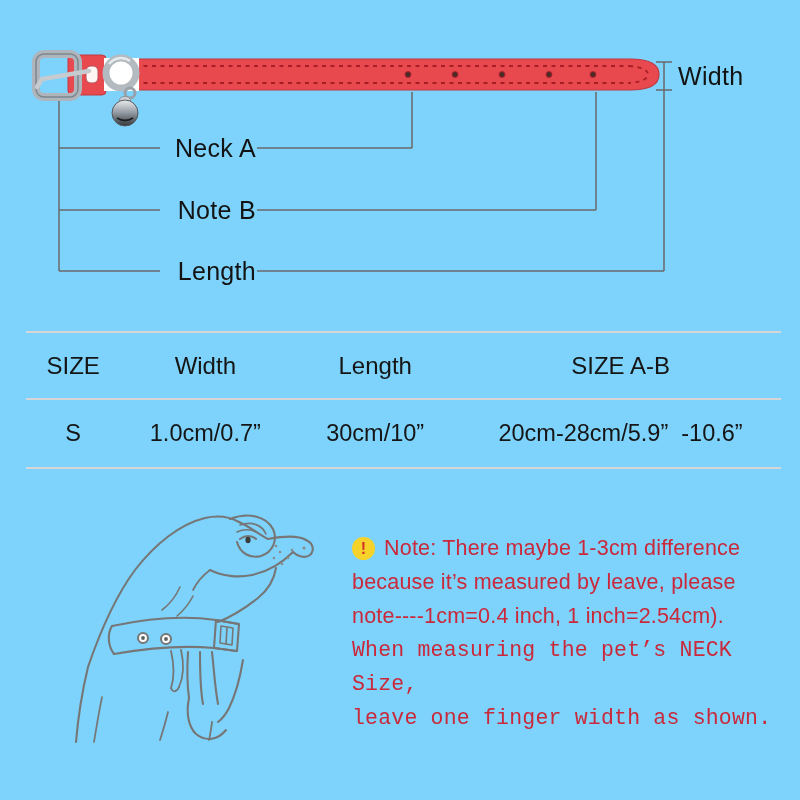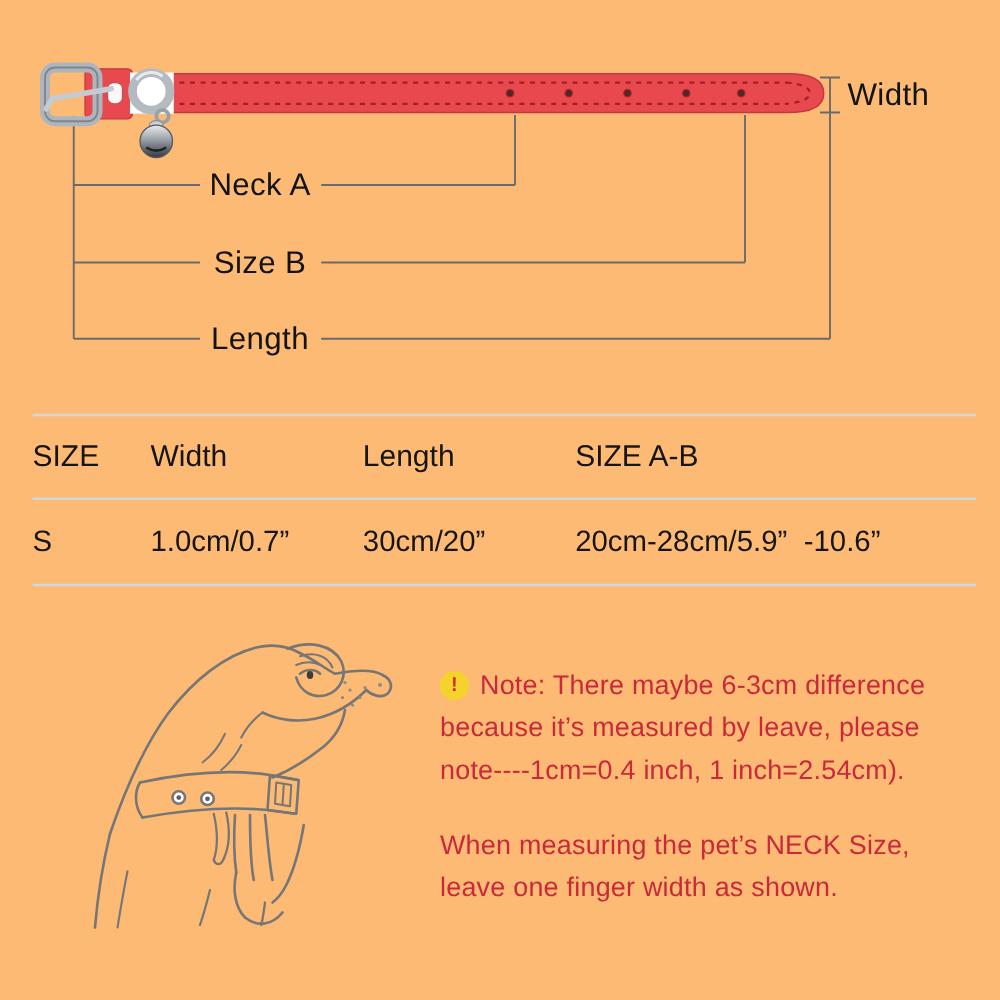--- a/index.html
+++ b/index.html
@@ -1,53 +1,53 @@
 <!DOCTYPE html>
 <html><head>
 <meta charset="utf-8">
 <style>
   html,body{margin:0;padding:0;background:#ffffff;}
   .canvas{
-    position:relative;width:800px;height:800px;background:#fdba74;overflow:hidden;
+    position:relative;width:800px;height:800px;background:#7dd3fc;overflow:hidden;
     font-family:"Liberation Sans", sans-serif;color:#151515;
   }
   .abs{position:absolute;}
   svg{display:block;}
 
   
   .dim-label{
     position:absolute;font-size:25px;color:#131313;letter-spacing:.3px;
     line-height:28px;white-space:nowrap;
   }
-  .dim-centered{width:96px;text-align:center;}
+  .dim-centered{width:96px;text-align:right;}
 
   
   .size-table{
     position:absolute;left:26px;top:331px;width:755px;
     border-top:2px solid #d6d6d6;
   }
   .t-row{
     display:grid;grid-template-columns:12.5% 22.5% 22.5% 42.5%;
-    align-items:center;white-space:pre;
+    align-items:center;text-align:center;white-space:pre;
   }
   .t-header{height:65px;font-size:24px;}
   .t-data{height:67px;font-size:23.5px;border-top:2px solid #d6d6d6;border-bottom:2px solid #d6d6d6;}
 
   
   .note-block{
     position:absolute;left:352px;top:531px;width:436px;
     color:#c9293a;font-size:21.5px;line-height:34px;letter-spacing:.2px;
   }
   .note-row{display:flex;align-items:center;}
   .warn-icon{
     width:23px;height:23px;border-radius:50%;background:#f6d32b;color:#d43029;
     font-weight:bold;font-size:16px;line-height:23px;text-align:center;
     flex:0 0 auto;margin-right:9px;
   }
-  .para2{margin-top:26px;}
+  .para2{font-family:Liberation Mono, monospace;}
 </style>
 </head>
 <body>
 
 <div class="canvas">
 
   <svg class="abs" style="left:0;top:0" width="800" height="300" viewBox="0 0 800 300">
     <defs>
       <linearGradient id="bellGrad" x1="0" y1="0" x2="0" y2="1">
         <stop offset="0" stop-color="#e9ecee"></stop>
@@ -92,34 +92,34 @@
     <g>
       <circle cx="130" cy="93" r="5" fill="none" stroke="#9aa1a8" stroke-width="3"></circle>
       <ellipse cx="125" cy="100" rx="5.5" ry="3.5" fill="#cdd2d6" stroke="#8b9198"></ellipse>
       <circle cx="125" cy="113" r="13" fill="url(#bellGrad)" stroke="#55595e" stroke-width="1"></circle>
       <path d="M117,118 Q125,123 133,118" stroke="#1e2124" stroke-width="2" fill="none"></path>
     </g>
   </svg>
 
   <span class="dim-label" style="left:678px;top:62px">Width</span>
   <span class="dim-label dim-centered" style="left:160px;top:134px">Neck A</span>
-  <span class="dim-label dim-centered" style="left:160px;top:196px">Size B</span>
+  <span class="dim-label dim-centered" style="left:160px;top:196px">Note B</span>
   <span class="dim-label dim-centered" style="left:160px;top:257px">Length</span>
 
   <div class="size-table">
     <div class="t-row t-header">
       <div>SIZE</div>
       <div>Width</div>
       <div>Length</div>
       <div>SIZE A-B</div>
     </div>
     <div class="t-row t-data">
       <div>S</div>
       <div>1.0cm/0.7”</div>
-      <div>30cm/20”</div>
+      <div>30cm/10”</div>
       <div>20cm-28cm/5.9”  -10.6”</div>
     </div>
   </div>
 
   <svg class="abs" style="left:30px;top:492px" width="330" height="258" viewBox="0 0 330 258">
     <g fill="none" stroke="#767676" stroke-width="2.1" stroke-linecap="round" stroke-linejoin="round">
 
       <path d="M58,175 C70,140 85,105 105,78 C125,52 150,32 175,26 C188,23 200,25 209,30"></path>
 
       <path d="M200,27 C218,20 236,24 243,37 C248,48 243,60 231,64 C220,67 210,61 207,50"></path>
@@ -180,21 +180,21 @@
       <circle cx="262" cy="58" r="1.3"></circle>
         <circle cx="246" cy="54" r="1.3"></circle>
       <circle cx="274" cy="56" r="1.6"></circle>
     </g>
     <ellipse cx="218" cy="48" rx="2.6" ry="3.2" fill="#3c3c3c"></ellipse>
   </svg>
 
   <div class="note-block">
     <div class="note-row">
       <span class="warn-icon">!</span>
-      <span>Note: There maybe 6-3cm difference</span>
+      <span>Note: There maybe 1-3cm difference</span>
     </div>
     <div>because it’s measured by leave, please</div>
     <div>note----1cm=0.4 inch, 1 inch=2.54cm).</div>
     <div class="para2">
       <div>When measuring the pet’s NECK Size,</div>
       <div>leave one finger width as shown.</div>
     </div>
   </div>
 
 </div>

